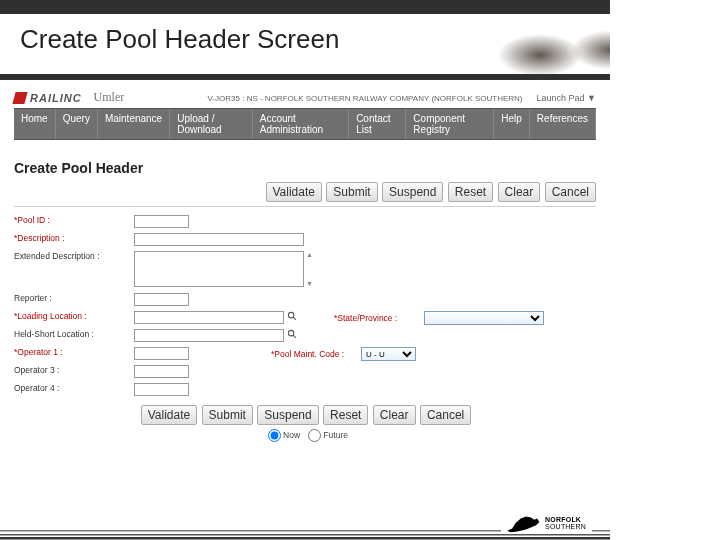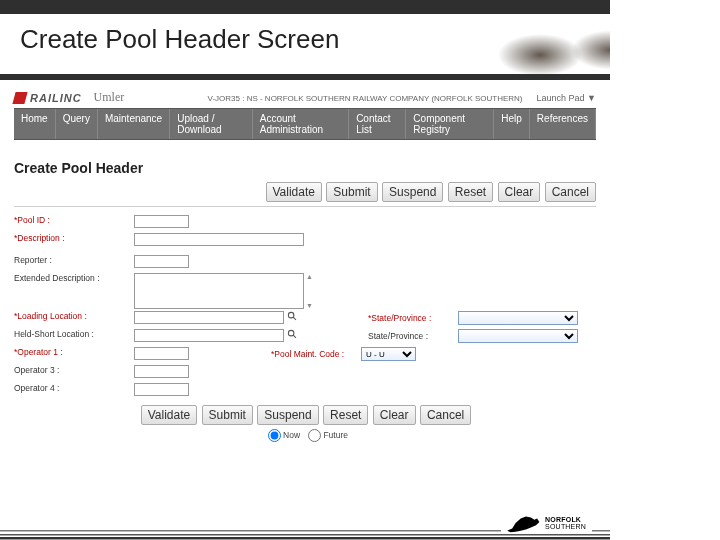--- a/index.html
+++ b/index.html
@@ -39,21 +39,21 @@
   .abtn { display:inline-block; background:linear-gradient(#fafafa,#e0e0e0); border:1px solid #aaa; border-radius:2px; padding:2px 6px; font-size:12px; color:#333; margin-left:2px; }
 
   
   .form { font-size:8.5px; }
   .row { display:flex; align-items:flex-start; min-height:16px; margin-bottom:2px; }
   .lab { width:120px; color:#333; }
   .req { color:#b00000; }
   .inp { height:13px; border:1px solid #999; background:#fff; font-size:8px; padding:0 2px; }
   .look { width:11px; height:11px; margin-left:3px; position:relative; }
   .look svg { width:11px; height:11px; }
-  .rcol { margin-left:70px; display:flex; align-items:center; }
+  .rcol { margin-left:36px; display:flex; align-items:center; }
   .rcol .lab2 { width:90px; color:#333; }
   .rcol .req { color:#b00000; }
   .sel { height:14px; border:1px solid #7a9cc6; background:linear-gradient(#fff,#e8f0fb); font-size:8px; }
   .ta { border:1px solid #999; background:#fff; height:36px; width:170px; resize:none; font-size:8px; }
   .radiorow { text-align:center; margin-top:4px; font-size:8.5px; color:#444; }
   .radiorow input { vertical-align:middle; margin:0 2px 0 6px; }
 
   
   .footer { position:absolute; bottom:0; left:0; right:0; }
   .stripes { height:12px; background:
@@ -122,32 +122,32 @@
     <div class="form">
 
       <div class="row">
         <span class="lab req">*Pool ID :</span>
         <input class="inp" style="width: 55px;">
       </div>
       <div class="row">
         <span class="lab req">*Description :</span>
         <input class="inp" style="width: 170px;">
       </div>
-      <div class="row" style="margin-top:6px;">
-        <span class="lab">Reporter :</span>
-        <input class="inp" style="width: 55px;">
-      </div>
-
       <div class="row" style="align-items:flex-start;">
         <span class="lab">Extended Description :</span>
         <textarea class="ta" style=""></textarea>
         <div style="margin-left:2px;display:flex;flex-direction:column;justify-content:space-between;height:36px;">
           <span style="font-size:7px;color:#888;">▲</span>
           <span style="font-size:7px;color:#888;">▼</span>
         </div>
+      </div>
+
+      <div class="row" style="margin-top:6px;">
+        <span class="lab">Reporter :</span>
+        <input class="inp" style="width: 55px;">
       </div>
 
       <div class="row">
         <span class="lab req">*Loading Location :</span>
         <input class="inp" style="width: 150px;">
         <span class="look">
           <svg viewBox="0 0 16 16">
               <circle cx="6" cy="6" r="4" fill="none" stroke="#555" stroke-width="1.5"></circle>
               <line x1="9" y1="9" x2="13" y2="13" stroke="#555" stroke-width="1.5"></line>
             </svg>
@@ -160,24 +160,20 @@
 
       <div class="row">
         <span class="lab">Held-Short Location :</span>
         <input class="inp" style="width: 150px;">
         <span class="look">
           <svg viewBox="0 0 16 16">
               <circle cx="6" cy="6" r="4" fill="none" stroke="#555" stroke-width="1.5"></circle>
               <line x1="9" y1="9" x2="13" y2="13" stroke="#555" stroke-width="1.5"></line>
             </svg>
         </span>
-        <div class="rcol">
-          <span class="lab2">State/Province :</span>
-          <select class="sel" style="width:120px"></select>
-        </div>
       </div>
 
       <div class="row">
         <span class="lab req">*Operator 1 :</span>
         <input class="inp" style="width: 55px;">
         <div class="rcol" style="margin-left:82px;">
           <span class="lab2 req">*Pool Maint. Code :</span>
           <select class="sel" style="width:55px">
             <option>U - U</option>
           </select>

